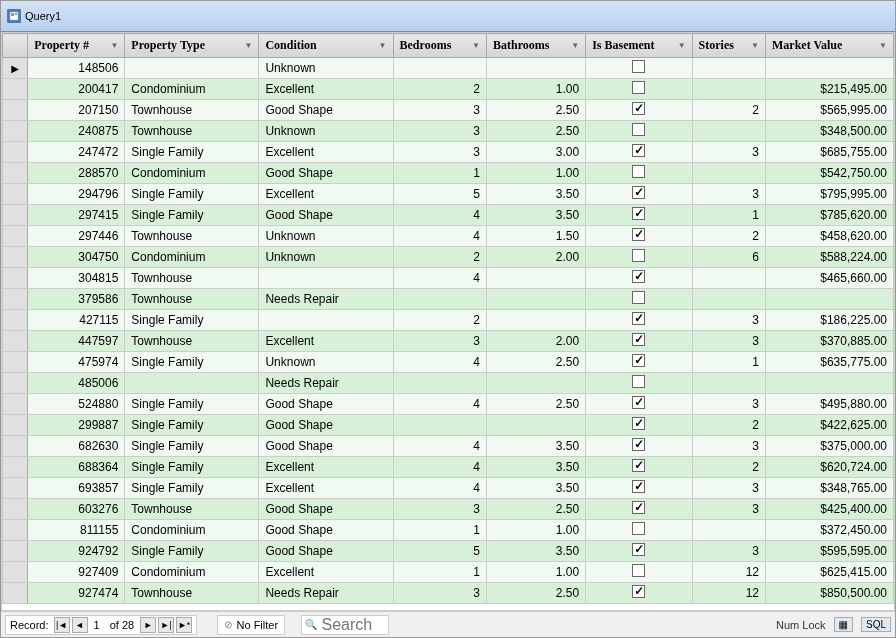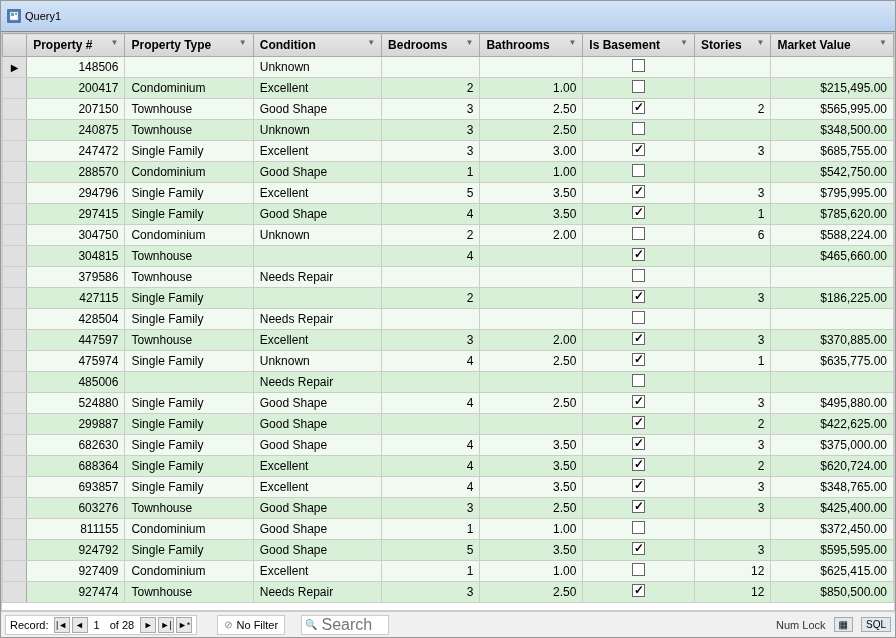--- a/index.html
+++ b/index.html
@@ -21,21 +21,21 @@
       padding: 4px 6px; 
       text-align: left; 
       font-weight: bold; 
       font-size: 12px;
       white-space: nowrap;
       position: sticky;
       top: 0;
       z-index: 10;
       background: linear-gradient(to bottom, #e8e8e8, #d5d5d5);
     }
-    thead th .th-content { display: flex; justify-content: space-between; }
+    thead th .th-content { display: flex; align-items: center; justify-content: space-between; font-family: Liberation Serif, serif; }
     thead th .sort-arrow { font-size: 8px; color: #666; margin-left: 4px; }
     
     tbody tr:nth-child(odd) { background: #f0faf0; }
     tbody tr:nth-child(even) { background: #d8f0d8; }
     
     td { border: 1px solid #ccc; padding: 2px 6px; font-size: 12px; white-space: nowrap; }
     td.number { text-align: right; }
     td.center { text-align: center; }
     .checkbox { width: 13px; height: 13px; border: 1px solid #666; background: #fff; display: inline-block; position: relative; }
     .checkbox.checked::after { content: '✓'; position: absolute; top: -2px; left: 1px; font-size: 12px; color: #000; font-weight: bold; }
@@ -207,20 +207,31 @@
             <td>Single Family</td>
             <td>Good Shape</td>
             <td class="number">4</td>
             <td class="number">3.50</td>
             <td class="center"><span class="checkbox checked"></span></td>
             <td class="number">1</td>
             <td class="number">$785,620.00</td>
           </tr>
           <tr>
             <td class="row-selector"></td>
+            <td class="number">297446</td>
+            <td>Townhouse</td>
+            <td>Unknown</td>
+            <td class="number">4</td>
+            <td class="number">1.50</td>
+            <td class="center"><span class="checkbox checked"></span></td>
+            <td class="number">2</td>
+            <td class="number">$458,620.00</td>
+          </tr>
+          <tr>
+            <td class="row-selector"></td>
             <td class="number">304750</td>
             <td>Condominium</td>
             <td>Unknown</td>
             <td class="number">2</td>
             <td class="number">2.00</td>
             <td class="center"><span class="checkbox"></span></td>
             <td class="number">6</td>
             <td class="number">$588,224.00</td>
           </tr>
           <tr>
@@ -248,31 +259,20 @@
           <tr>
             <td class="row-selector"></td>
             <td class="number">427115</td>
             <td>Single Family</td>
             <td></td>
             <td class="number">2</td>
             <td class="number"></td>
             <td class="center"><span class="checkbox checked"></span></td>
             <td class="number">3</td>
             <td class="number">$186,225.00</td>
-          </tr>
-          <tr>
-            <td class="row-selector"></td>
-            <td class="number">428504</td>
-            <td>Single Family</td>
-            <td>Needs Repair</td>
-            <td class="number"></td>
-            <td class="number"></td>
-            <td class="center"><span class="checkbox"></span></td>
-            <td class="number"></td>
-            <td class="number"></td>
           </tr>
           <tr>
             <td class="row-selector"></td>
             <td class="number">447597</td>
             <td>Townhouse</td>
             <td>Excellent</td>
             <td class="number">3</td>
             <td class="number">2.00</td>
             <td class="center"><span class="checkbox checked"></span></td>
             <td class="number">3</td>

